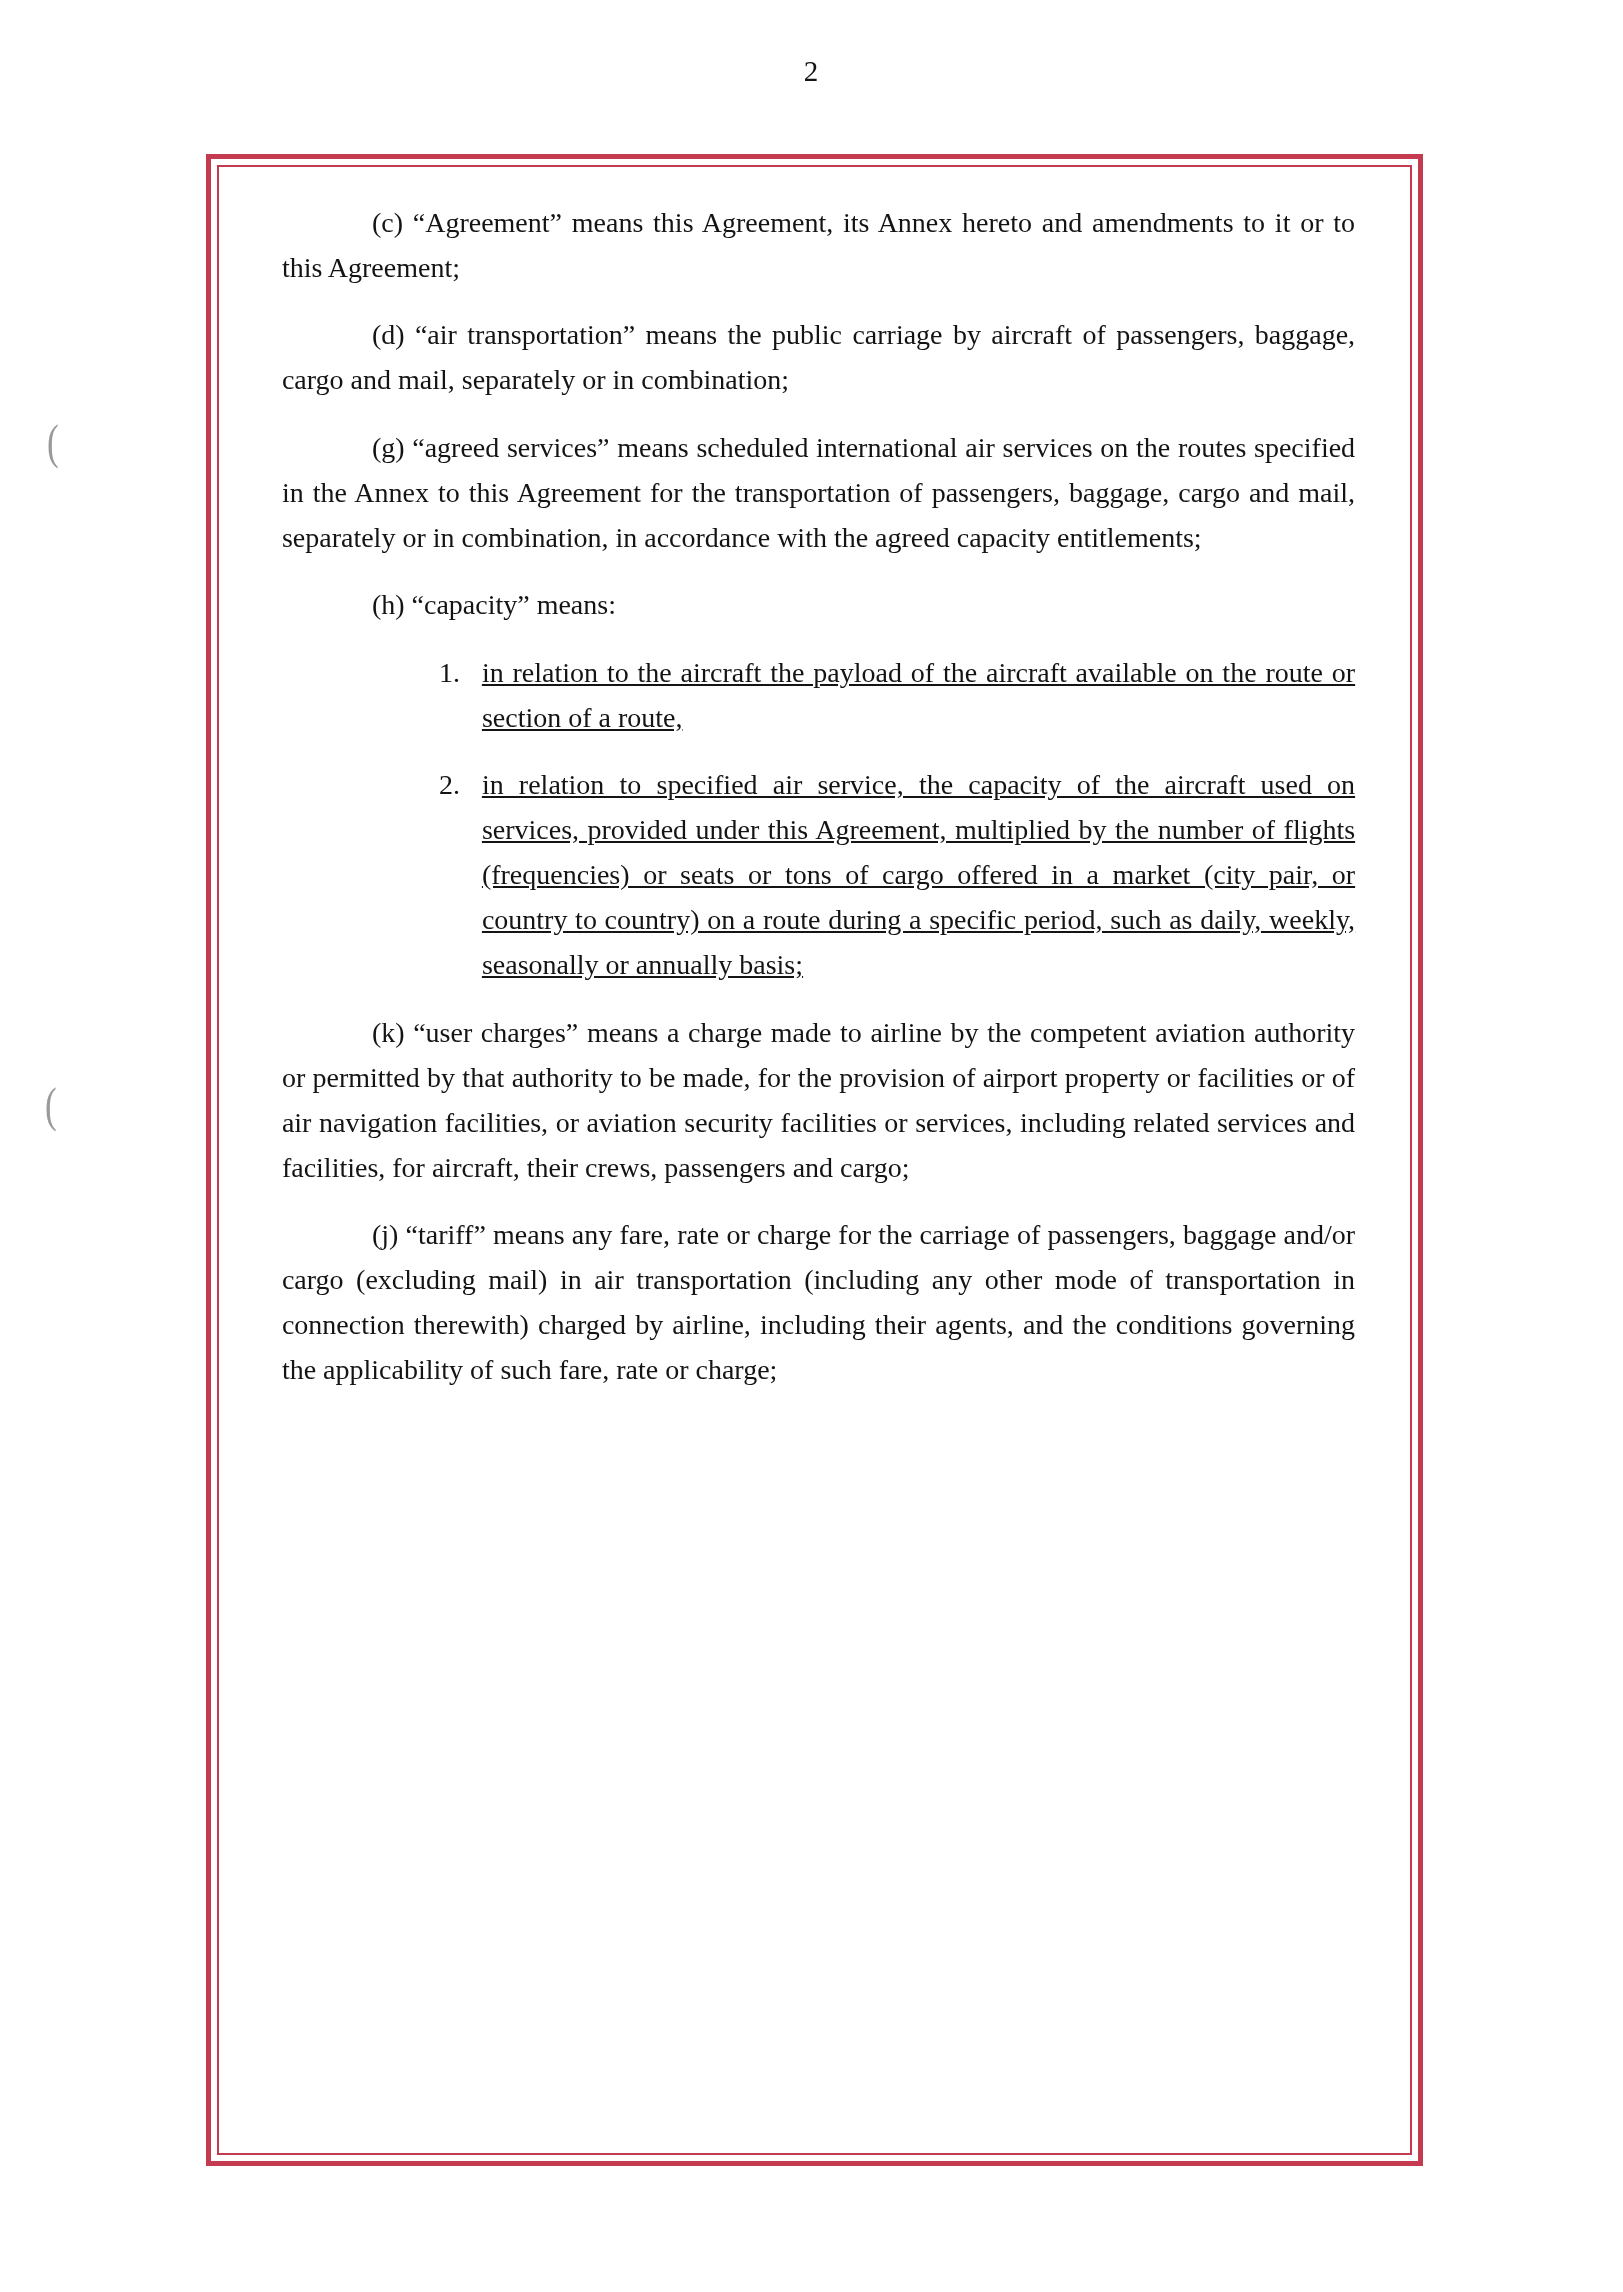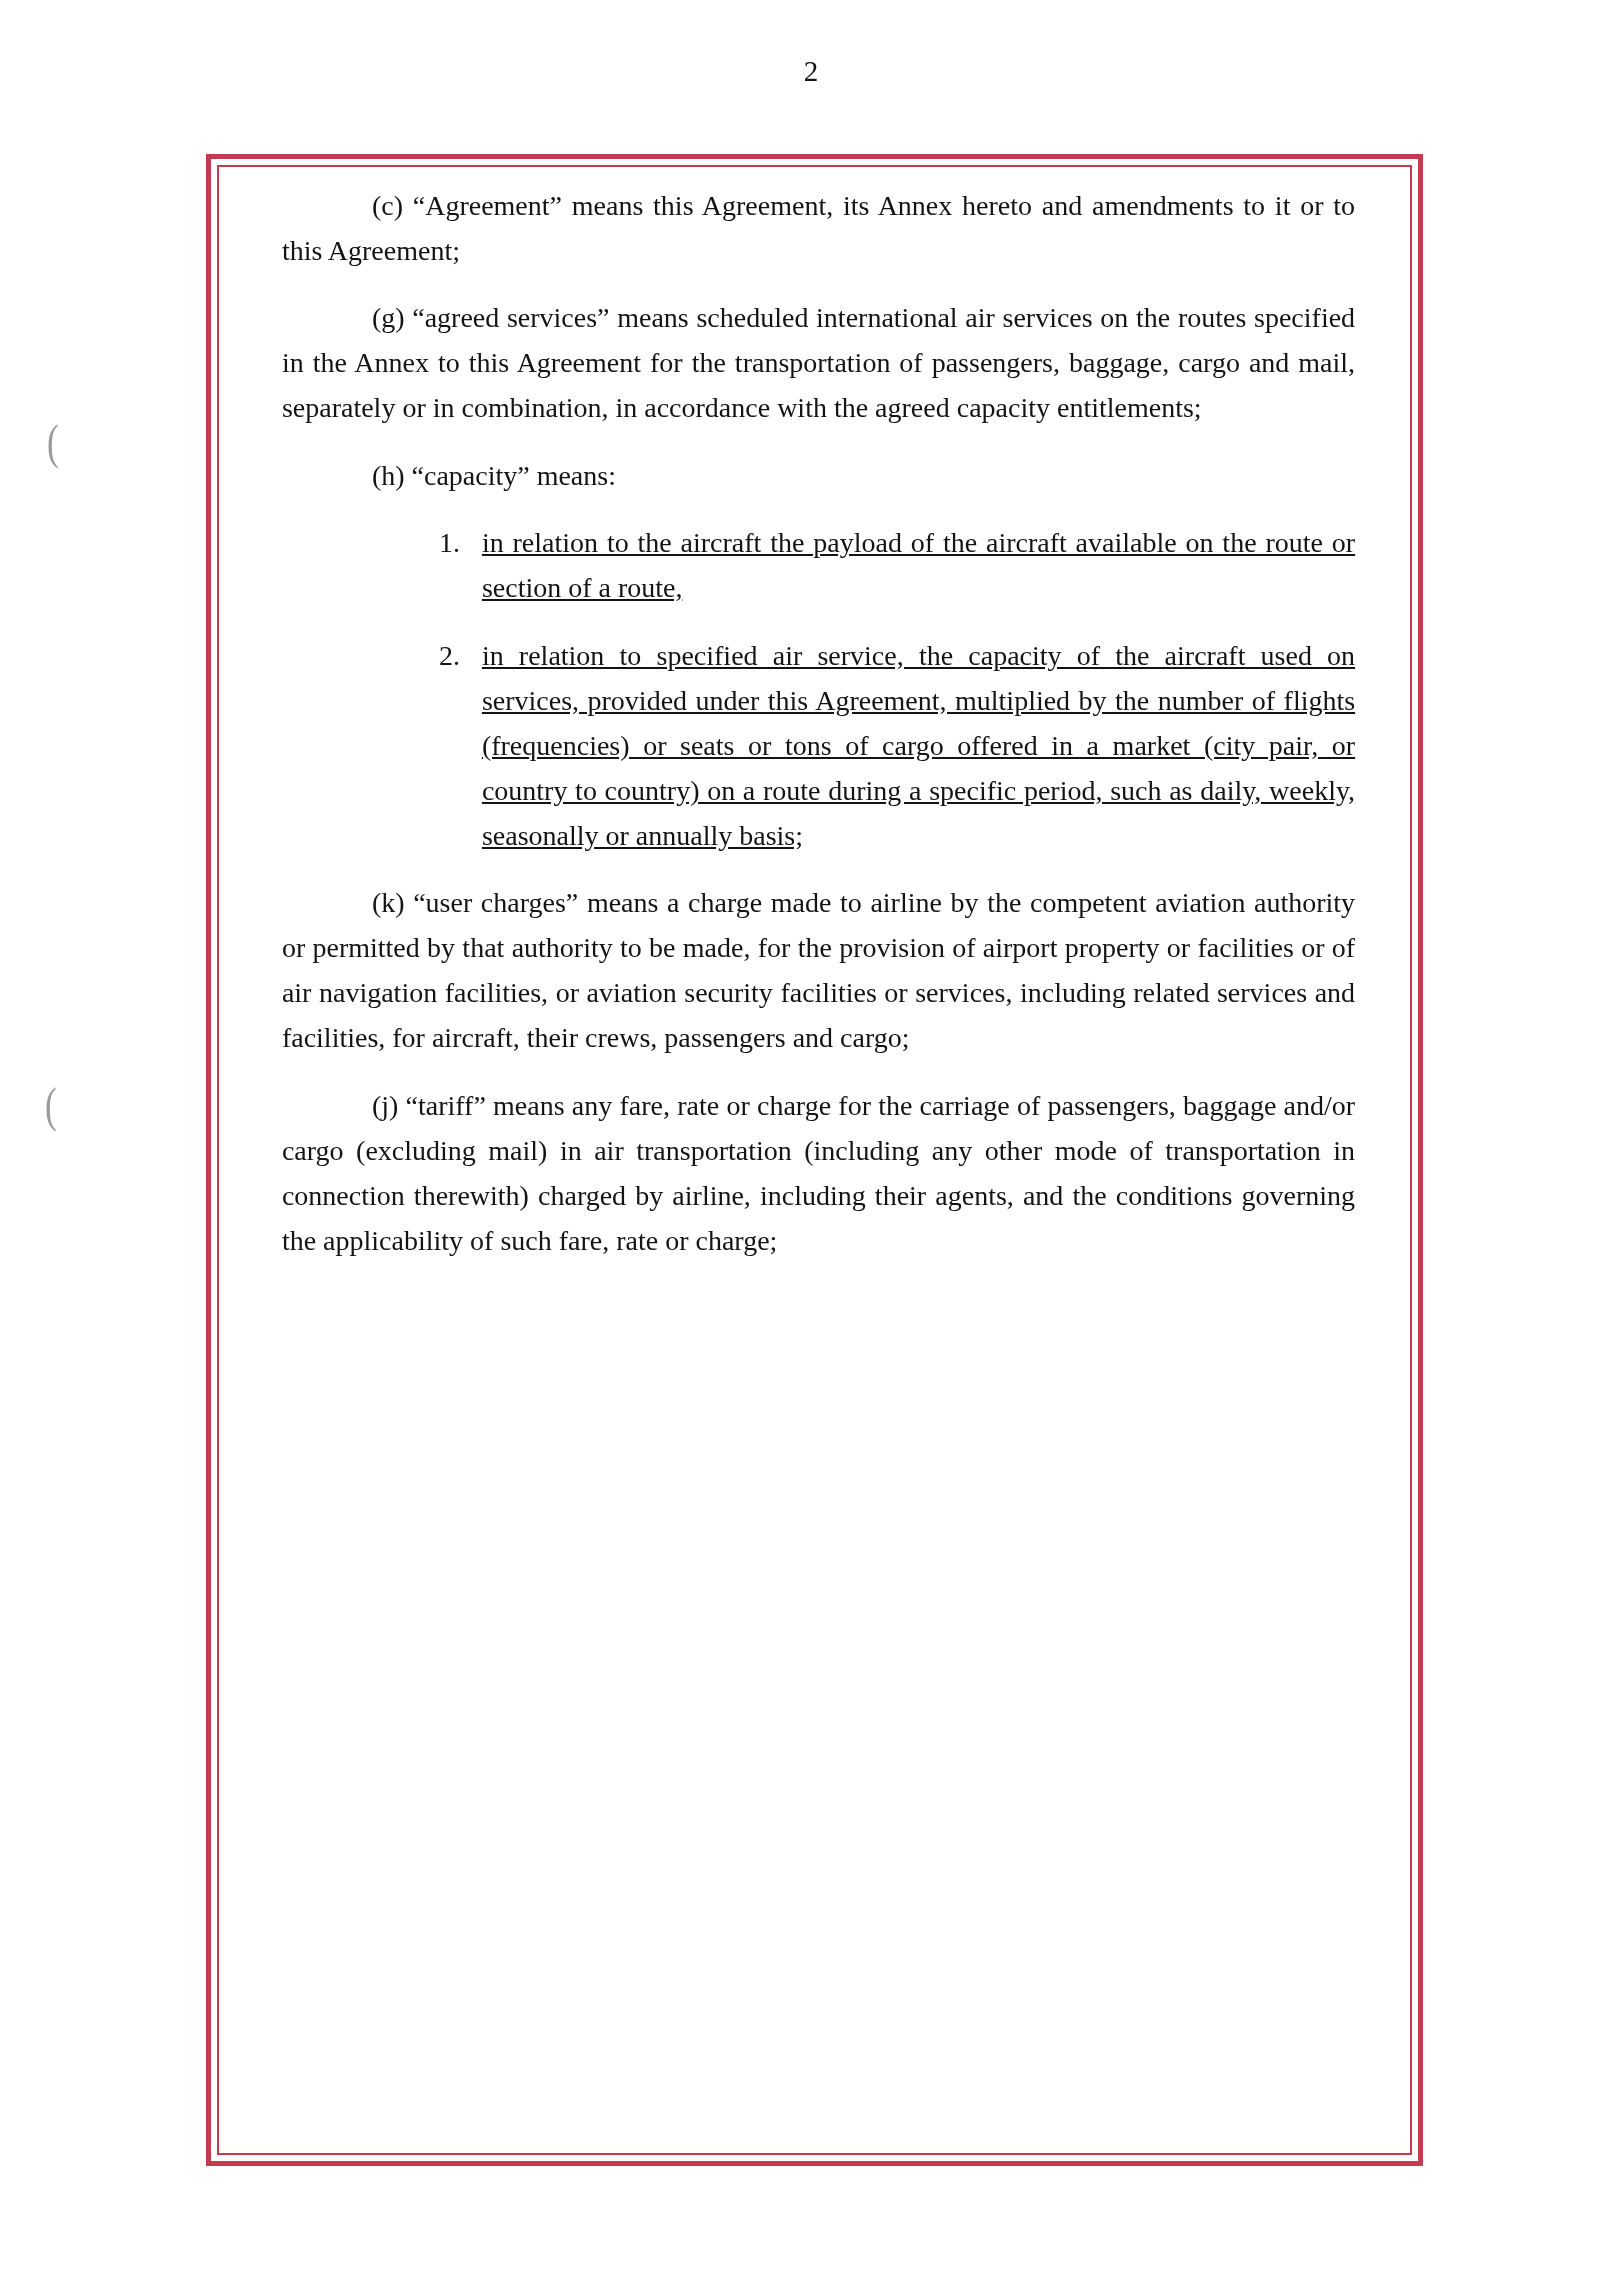--- a/index.html
+++ b/index.html
@@ -29,21 +29,21 @@
     height:2012px;
     box-sizing:border-box;
     border:5.9px solid #c43a4e;
     padding:5.9px;
   }
   .frame-inner{
     width:100%;
     height:100%;
     box-sizing:border-box;
     border:2.9px solid #c43a4e;
-    padding:16px 55px 39px 63px;
+    padding:33px 55px 39px 63px;
     overflow:hidden;
   }
   .para{
     font-size:28px;
     line-height:45px;
     text-align:justify;
     text-indent:90px;
     margin:0 0 22.5px 0;
   }
   .num-item{
@@ -76,20 +76,21 @@
   <div class="page-number">2</div>
 
   <span class="artifact" style="left:47px; top:423px;">(</span>
   <span class="artifact" style="left:45px; top:1086px;">(</span>
 
   <div class="frame-outer">
     <div class="frame-inner">
 
       <p class="para">(c) “Agreement” means this Agreement, its Annex hereto and amendments to it or to this Agreement;</p>
 
+      <p class="para">(d) “air transportation” means the public carriage by aircraft of passengers, baggage, cargo and mail, separately or in combination;</p>
 
 
 
       <p class="para">(g) “agreed services” means scheduled international air services on the routes specified in the Annex to this Agreement for the transportation of passengers, baggage, cargo and mail, separately or in combination, in accordance with the agreed capacity entitlements;</p>
 
       <p class="para">(h) “capacity” means:</p>
 
       <div class="num-item">
         <span class="num">1.</span>
         <span class="txt">in relation to the aircraft the payload of the aircraft available on the route or section of a route,</span>

